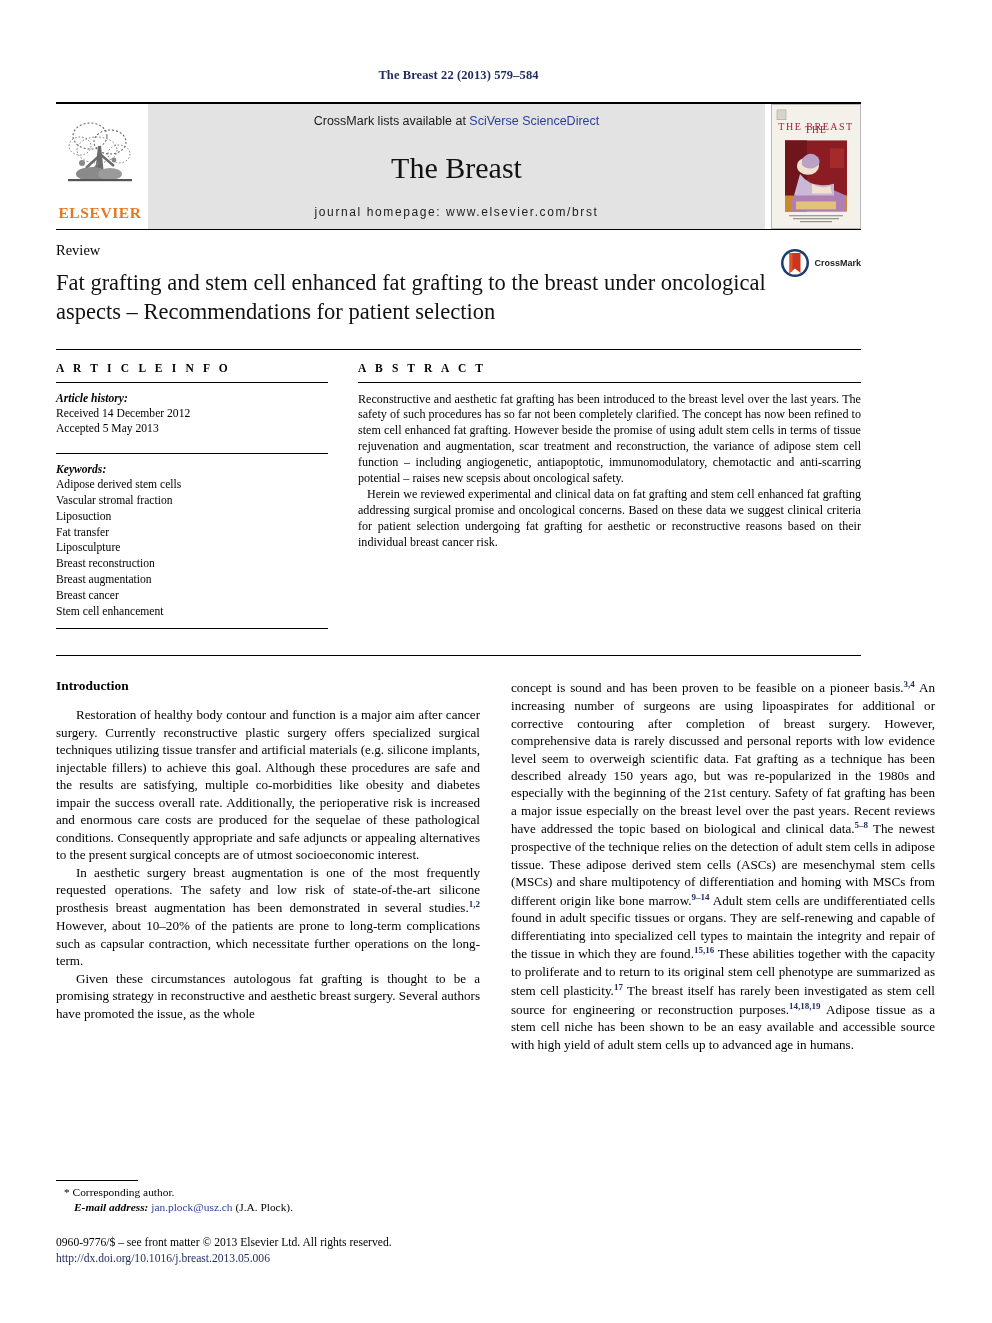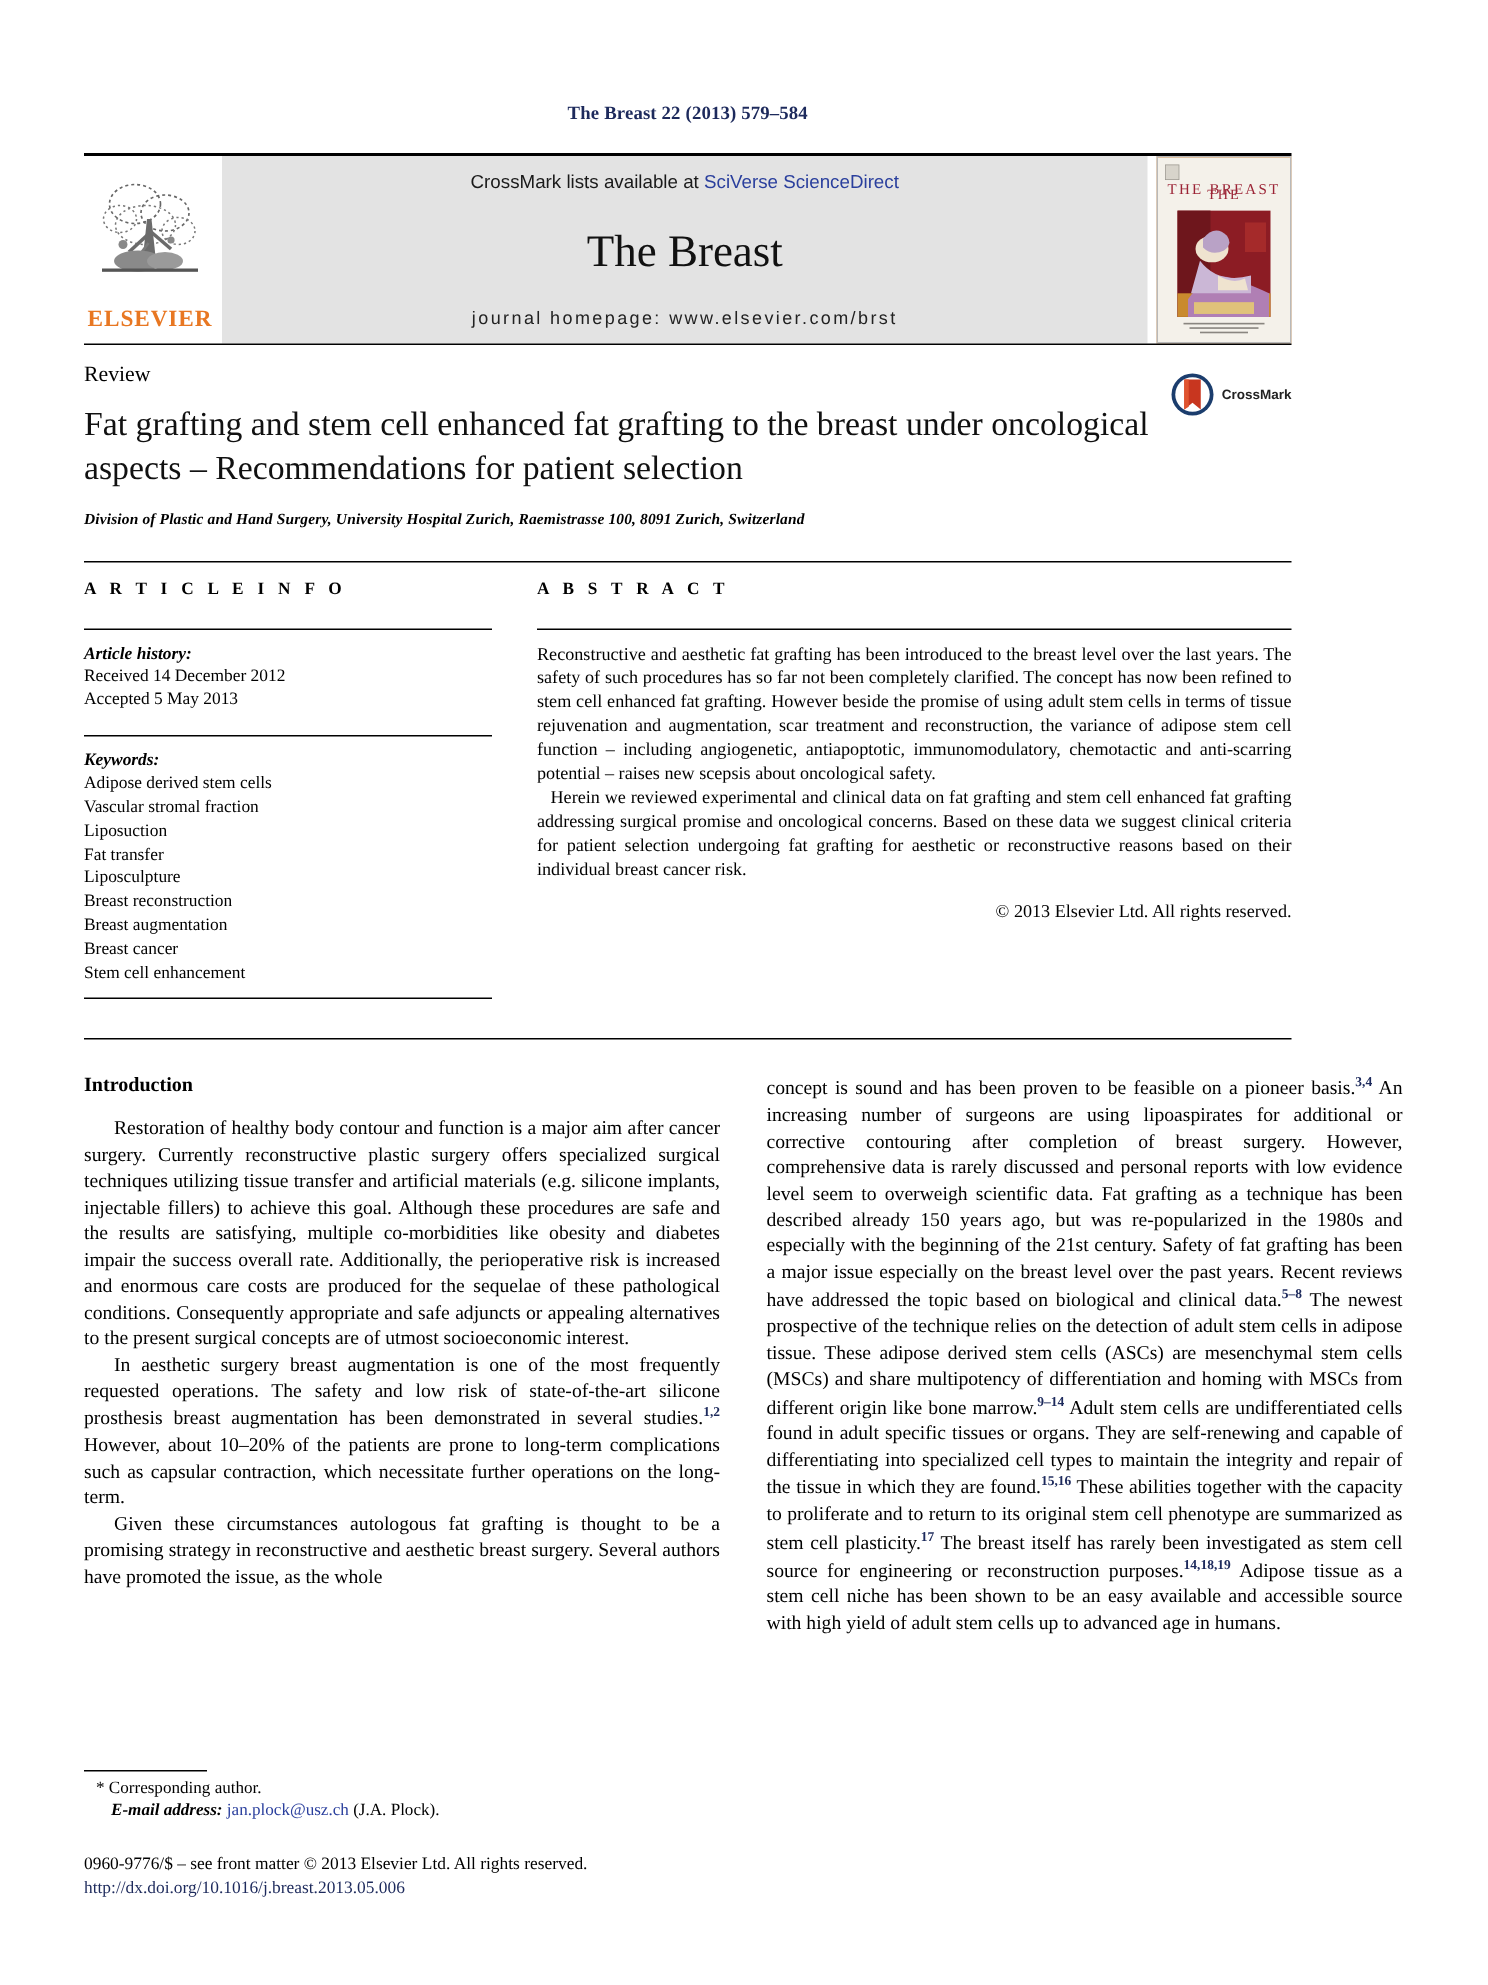--- a/index.html
+++ b/index.html
@@ -159,21 +159,21 @@
     display: flex;
     gap: 30px;
   }
   .col-info { width: 272px; flex: 0 0 272px; }
   .col-abstract { flex: 1 1 auto; }
   .sec-head {
     font-family: "Liberation Serif", serif;
     font-size: 11.5px;
     font-weight: bold;
     letter-spacing: 3.2px;
-    margin-bottom: 20px;
+    margin-bottom: 8px;
   }
   .rule { border-top: 1.3px solid #000; margin: 0 0 9px 0; }
   .rule-bottom { border-top: 1.3px solid #000; margin-top: 9px; }
   .info-sub {
     font-family: "Liberation Serif", serif;
     font-size: 11.6px;
     font-style: italic;
     font-weight: bold;
     margin: 0 0 1px 0;
   }
@@ -321,21 +321,20 @@
           <rect x="28" y="118" width="32" height="1.1"></rect>
         </g>
       </svg>
       <div style="position:absolute;top:16px;left:0;width:100%;text-align:center;font-family:'Liberation Serif',serif;font-size:10px;letter-spacing:1.5px;color:#9b2335;">THE BREAST</div>
     </div>
   </div>
 
   <div class="title-block">
     <div class="doctype">Review</div>
     <h1 class="article-title">Fat grafting and stem cell enhanced fat grafting to the breast under oncological aspects – Recommendations for patient selection</h1>
-    <div class="affiliation">Division of Plastic and Hand Surgery, University Hospital Zurich, Raemistrasse 100, 8091 Zurich, Switzerland</div>
 
     <div class="crossmark">
       <svg width="30" height="30" viewBox="0 0 30 30">
         <circle cx="15" cy="15" r="14" fill="#1b3d6d"></circle>
         <circle cx="15" cy="15" r="11.5" fill="#ffffff"></circle>
         <path d="M9.5 5 L20.5 5 L20.5 25 L15 20.5 L9.5 25 Z" fill="#c8361f"></path>
         <path d="M9.5 5 L12.5 5 L12.5 23.2 L9.5 25 Z" fill="#e0542f"></path>
       </svg>
       <span class="crossmark-label">CrossMark</span>
     </div>
@@ -364,21 +363,20 @@
         <div class="info-line">Stem cell enhancement</div>
       </div>
       <div class="rule-bottom"></div>
     </div>
 
     <div class="col-abstract">
       <div class="sec-head">A B S T R A C T</div>
       <div class="rule"></div>
       <p class="abstract-p">Reconstructive and aesthetic fat grafting has been introduced to the breast level over the last years. The safety of such procedures has so far not been completely clarified. The concept has now been refined to stem cell enhanced fat grafting. However beside the promise of using adult stem cells in terms of tissue rejuvenation and augmentation, scar treatment and reconstruction, the variance of adipose stem cell function – including angiogenetic, antiapoptotic, immunomodulatory, chemotactic and anti-scarring potential – raises new scepsis about oncological safety.</p>
       <p class="abstract-p">Herein we reviewed experimental and clinical data on fat grafting and stem cell enhanced fat grafting addressing surgical promise and oncological concerns. Based on these data we suggest clinical criteria for patient selection undergoing fat grafting for aesthetic or reconstructive reasons based on their individual breast cancer risk.</p>
-      <div class="copyright">© 2013 Elsevier Ltd. All rights reserved.</div>
     </div>
   </div>
 
   <div class="body-area">
     <div class="body-col">
       <div class="body-h">Introduction</div>
       <p class="body-p">Restoration of healthy body contour and function is a major aim after cancer surgery. Currently reconstructive plastic surgery offers specialized surgical techniques utilizing tissue transfer and artificial materials (e.g. silicone implants, injectable fillers) to achieve this goal. Although these procedures are safe and the results are satisfying, multiple co-morbidities like obesity and diabetes impair the success overall rate. Additionally, the perioperative risk is increased and enormous care costs are produced for the sequelae of these pathological conditions. Consequently appropriate and safe adjuncts or appealing alternatives to the present surgical concepts are of utmost socioeconomic interest.</p>
       <p class="body-p">In aesthetic surgery breast augmentation is one of the most frequently requested operations. The safety and low risk of state-of-the-art silicone prosthesis breast augmentation has been demonstrated in several studies.<sup class="ref">1,2</sup> However, about 10–20% of the patients are prone to long-term complications such as capsular contraction, which necessitate further operations on the long-term.</p>
       <p class="body-p">Given these circumstances autologous fat grafting is thought to be a promising strategy in reconstructive and aesthetic breast surgery. Several authors have promoted the issue, as the whole</p>
     </div>

